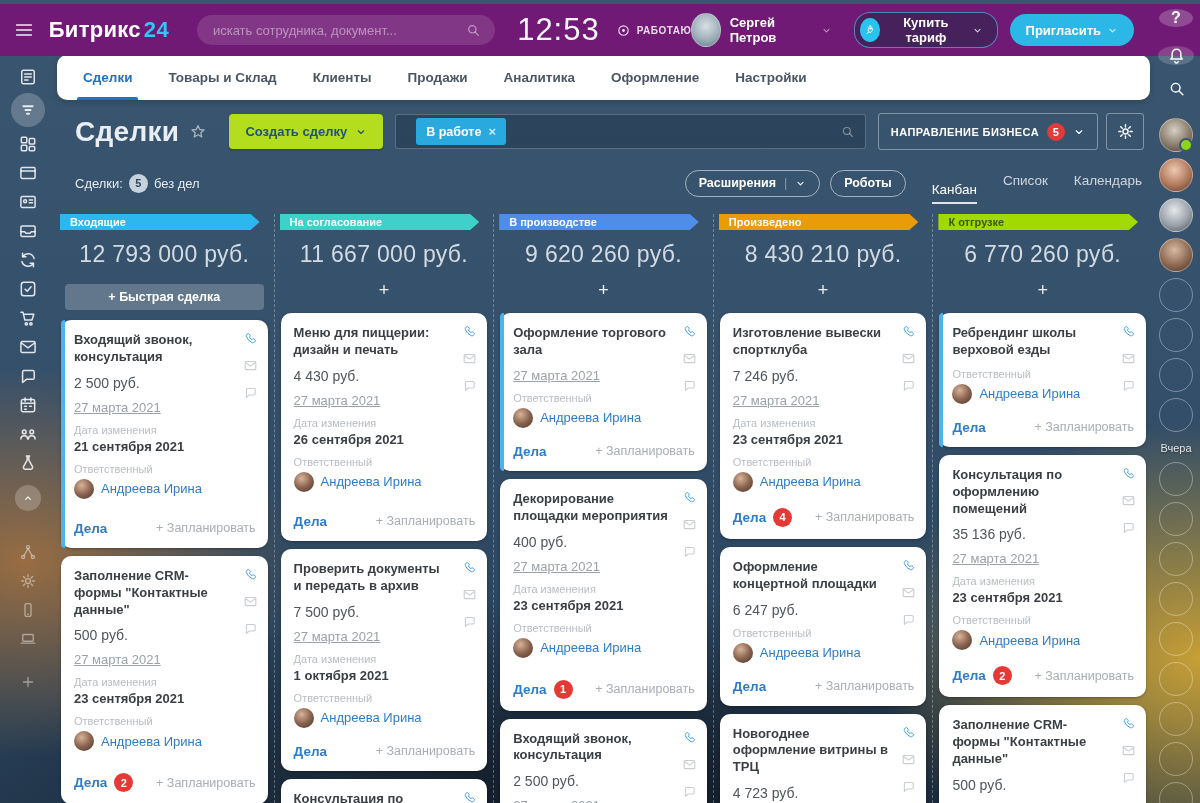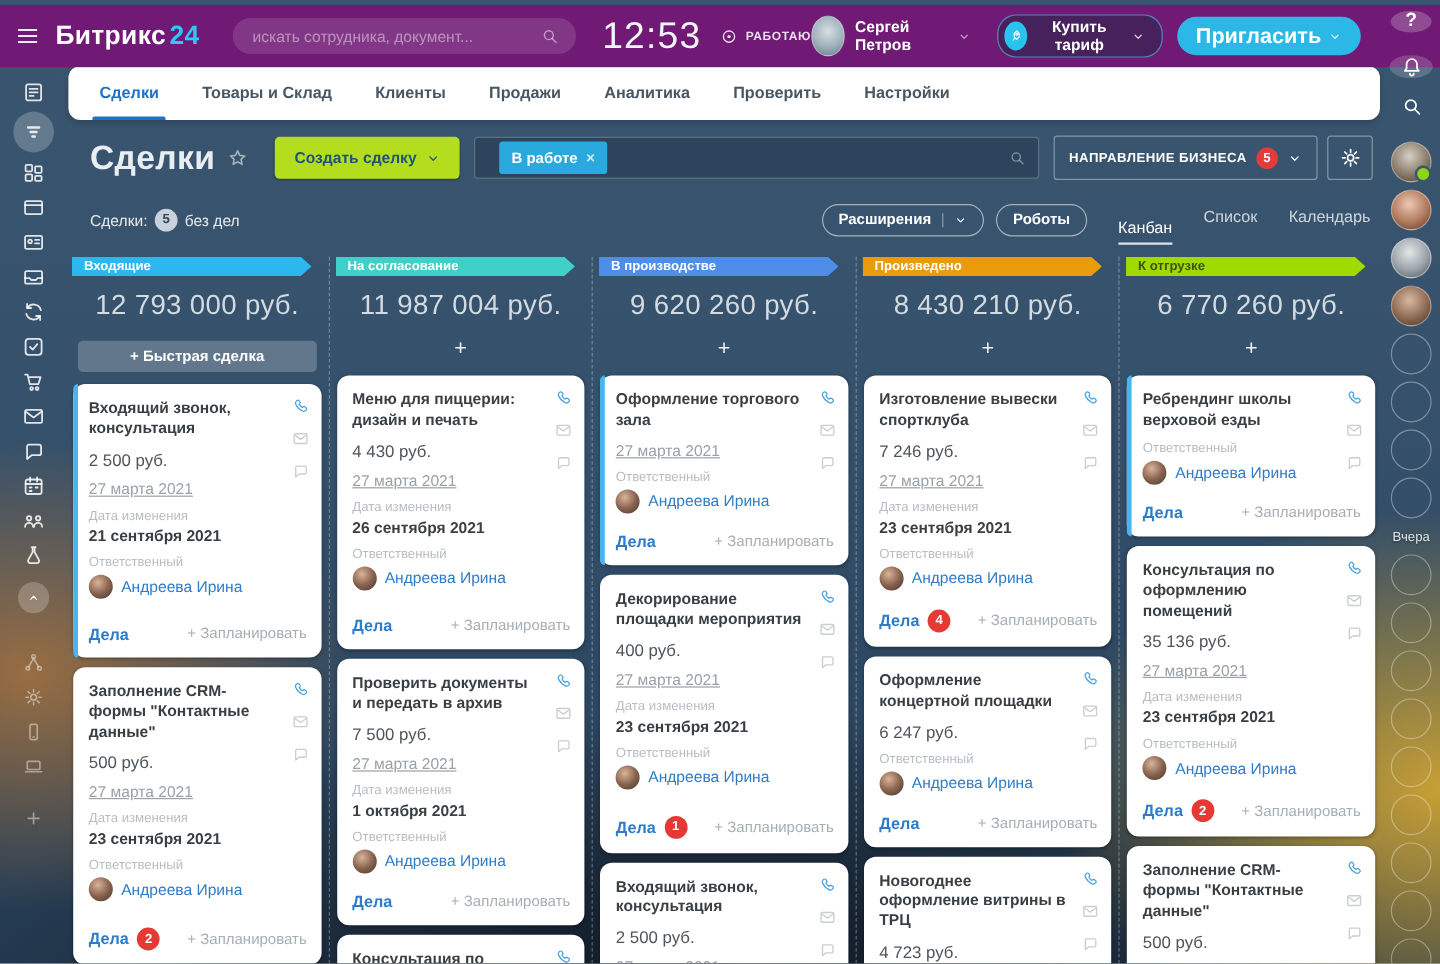--- a/index.html
+++ b/index.html
@@ -26,21 +26,21 @@
   .clock { margin-left:36px; font-size:31px; font-weight:300; color:#f2f6f9; letter-spacing:1px; }
   .status { display:flex; align-items:center; gap:6px; margin-left:16px; color:rgba(255,255,255,.85); font-size:10px; font-weight:bold; letter-spacing:.5px; }
   .spacer { flex:1; }
   .user { display:flex; align-items:center; gap:9px; cursor:pointer; }
   .avatar-top { width:34px; height:34px; border-radius:50%; background:radial-gradient(circle at 50% 38%, #d8e0e4 0%, #9fb0ba 55%, #657a86 100%); border:1px solid rgba(255,255,255,.25); }
   .user-name { color:#fff; font-size:13px; font-weight:bold; }
   .caret { color:rgba(255,255,255,.55); }
   .btn-buy { margin-left:22px; display:flex; align-items:center; gap:7px; height:36px; padding:0 14px 0 5px; border-radius:16px; border:1px solid rgba(88,190,235,.65); background:rgba(20,42,60,.45); color:#fff; font-size:13px; font-weight:bold; cursor:pointer; }
   .rocket-circle { width:24px; height:24px; border-radius:50%; background:#29c3ef; display:flex; align-items:center; justify-content:center; color:#fff; }
   .btn-buy .caret, .btn-invite .caret { color:rgba(255,255,255,.8); }
-  .btn-invite { margin-left:12px; margin-right:66px; display:flex; align-items:center; gap:6px; height:32px; padding:0 16px; border-radius:16px; background:#2bb8e6; color:#fff; font-size:18px; font-weight:bold; border:none; cursor:pointer;justify-content:space-between; }
+  .btn-invite { margin-left:12px; margin-right:66px; display:flex; align-items:center; gap:6px; height:32px; padding:0 16px; border-radius:16px; background:#2bb8e6; color:#fff; font-size:13px; font-weight:bold; border:none; cursor:pointer;justify-content:space-between; }
 
   
   .left-rail { position:absolute; left:0; top:52px; bottom:0; width:55px; display:flex; flex-direction:column; align-items:center; padding-top:10px; z-index:6; }
   .lr-item { width:34px; height:29px; display:flex; align-items:center; justify-content:center; color:rgba(255,255,255,.85); cursor:pointer; }
   .lr-active { background:rgba(255,255,255,.22); border-radius:50%; width:34px; height:34px; margin:2px 0; }
   .lr-dim { color:rgba(255,255,255,.45); }
   .lr-collapse { width:26px; height:26px; border-radius:50%; background:rgba(255,255,255,.22); color:#fff; display:flex; align-items:center; justify-content:center; margin-top:8px; cursor:pointer; }
   .lr-gap { height:26px; }
 
   
@@ -443,21 +443,21 @@
 </aside>
 
 <main class="main">
 
   <div class="navbar">
     <span class="nav-tab active">Сделки</span>
     <span class="nav-tab">Товары и Склад</span>
     <span class="nav-tab">Клиенты</span>
     <span class="nav-tab">Продажи</span>
     <span class="nav-tab">Аналитика</span>
-    <span class="nav-tab">Проверить</span>
+    <span class="nav-tab">Оформление</span>
     <span class="nav-tab">Настройки</span>
   </div>
 
   <div class="toolbar">
     <h1 class="page-title">Сделки</h1>
     <span class="star">
         <svg class="ic" width="18" height="18" stroke-width="1.4">
           <use href="#i-star"></use>
         </svg>
       </span>
@@ -599,21 +599,21 @@
         
         
         
         
         
       </article>
     </section>
 
     <section class="col">
       <div class="ribbon rib1">На согласование</div>
-      <div class="col-total">11 987 004 руб.</div>
+      <div class="col-total">11 667 000 руб.</div>
       <div class="col-plus">+</div>
 
       <article class="card">
         <div class="card-icons">
           <span class="ci blue">
               <svg class="ic" width="15" height="15">
                 <use href="#i-phone"></use>
               </svg>
             </span>
           <span class="ci">

